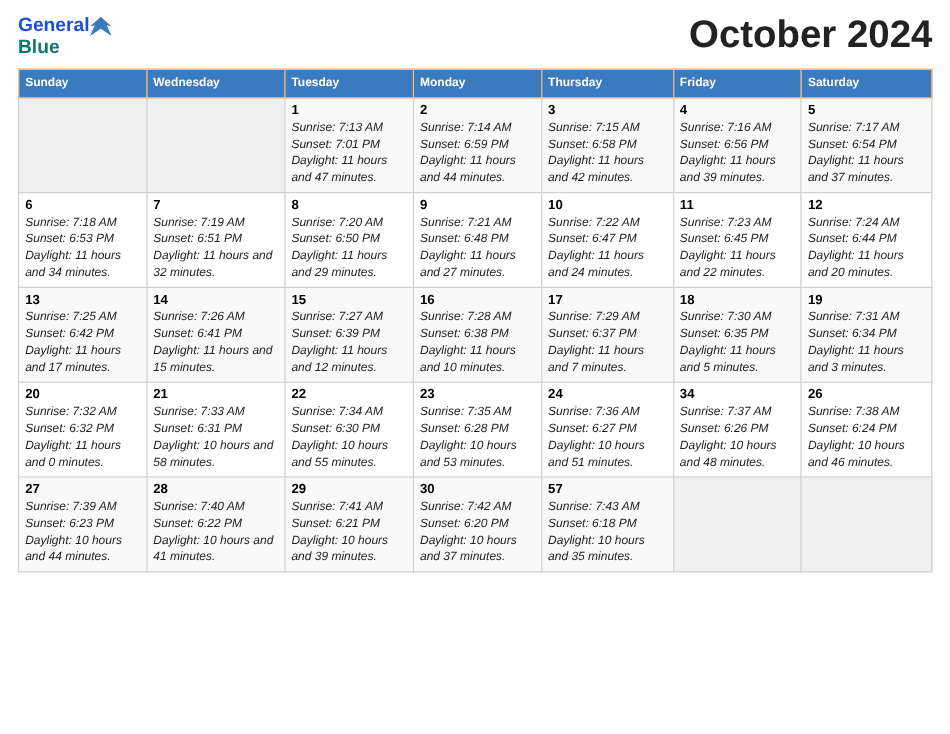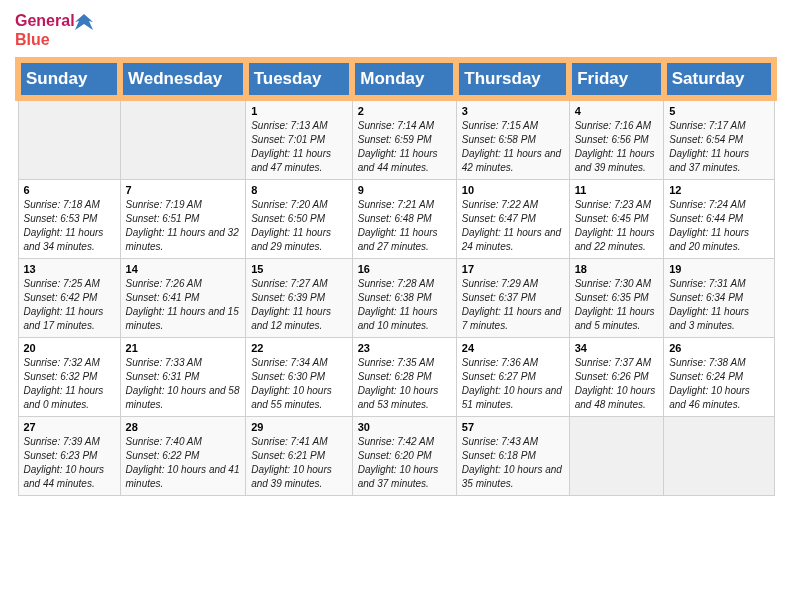--- a/index.html
+++ b/index.html
@@ -48,22 +48,22 @@
       font-size: 10.5px;
     }
     thead tr {
       background-color: #3a7abf;
       color: #fff;
     }
     thead th {
       padding: 6px 5px;
       text-align: left;
       font-weight: bold;
-      font-size: 17px;
-      border: 6px solid #fdba74;
+      font-size: 10px;
+      border: 1px solid #fdba74;
     }
     tbody tr {
       border-bottom: 1px solid #ccc;
     }
     tbody td {
       padding: 4px 5px;
       vertical-align: top;
       border: 1px solid #d0d0d0;
       background: #fff;
       min-height: 70px;
@@ -87,30 +87,31 @@
       background: #f0f0f0 !important;
     }
   </style>
 </head>
 <body>
 
 <div class="header">
   <div class="logo">
     <div class="logo-text">
       <span>
-        <span style="color:#be185d;font-size:16px;font-weight:bold;">General</span><svg width="18" height="18" viewBox="0 0 18 18" style="vertical-align:middle;display:inline-block;">
+        <span style="color:#1d4ed8;font-size:16px;font-weight:bold;">General</span><svg width="18" height="18" viewBox="0 0 18 18" style="vertical-align:middle;display:inline-block;">
             <polygon points="9,2 18,10 14,9 18,18 9,12 0,18 4,9 0,10" fill="#3a7abf"></polygon>
           </svg>
       </span>
     </div>
     <div>
-      <span style="color:#ef4444;font-size:16px;font-weight:bold;text-align:right;">Blue</span>
+      <span style="color:#0f766e;font-size:16px;font-weight:bold;text-align:right;">Blue</span>
     </div>
   </div>
   <div class="title-block">
+    <h1>October 2024</h1>
   </div>
 </div>
 
 <table>
   <thead>
     <tr>
     <th>Sunday</th>
         <th>Wednesday</th>
         <th>Tuesday</th>
         <th>Monday</th>

